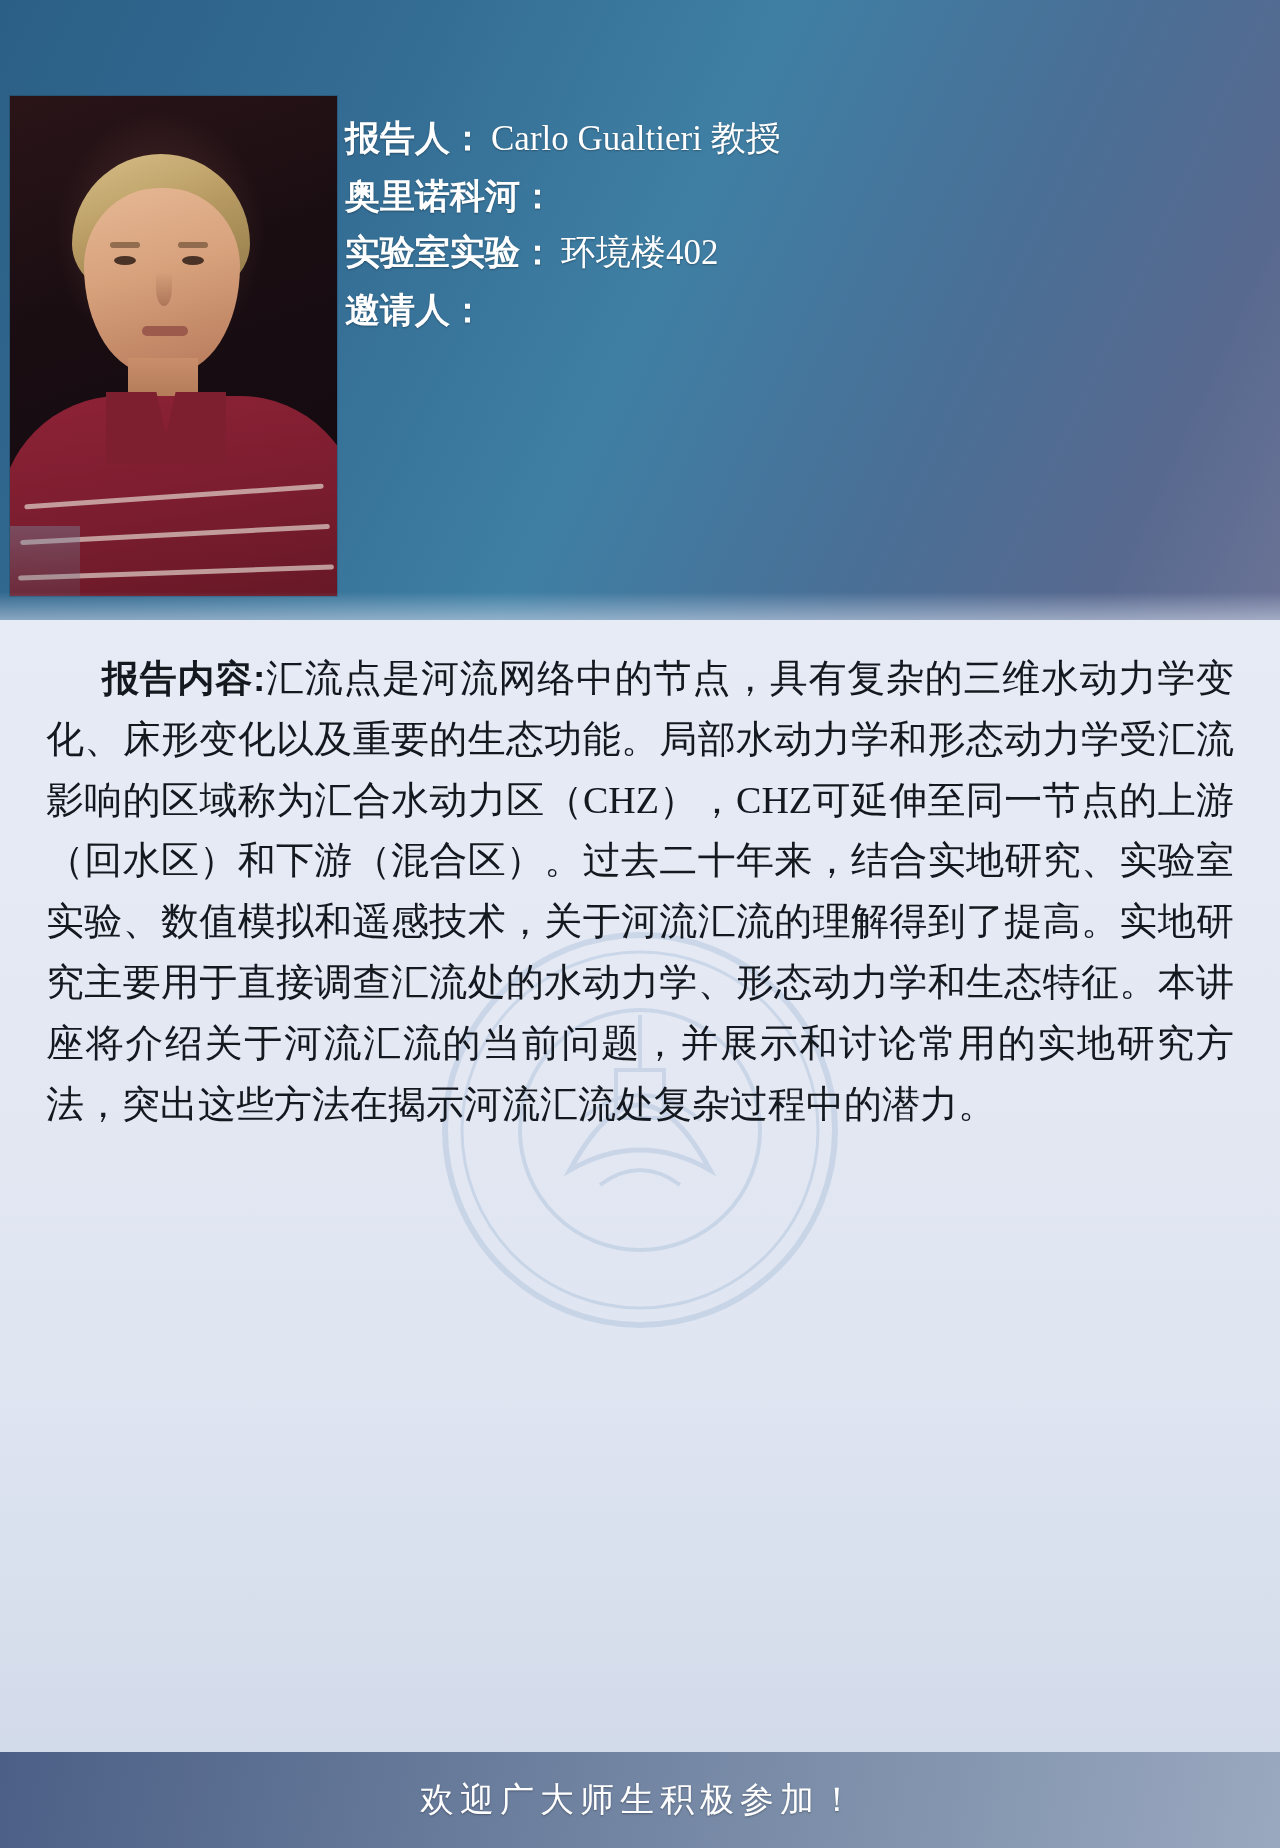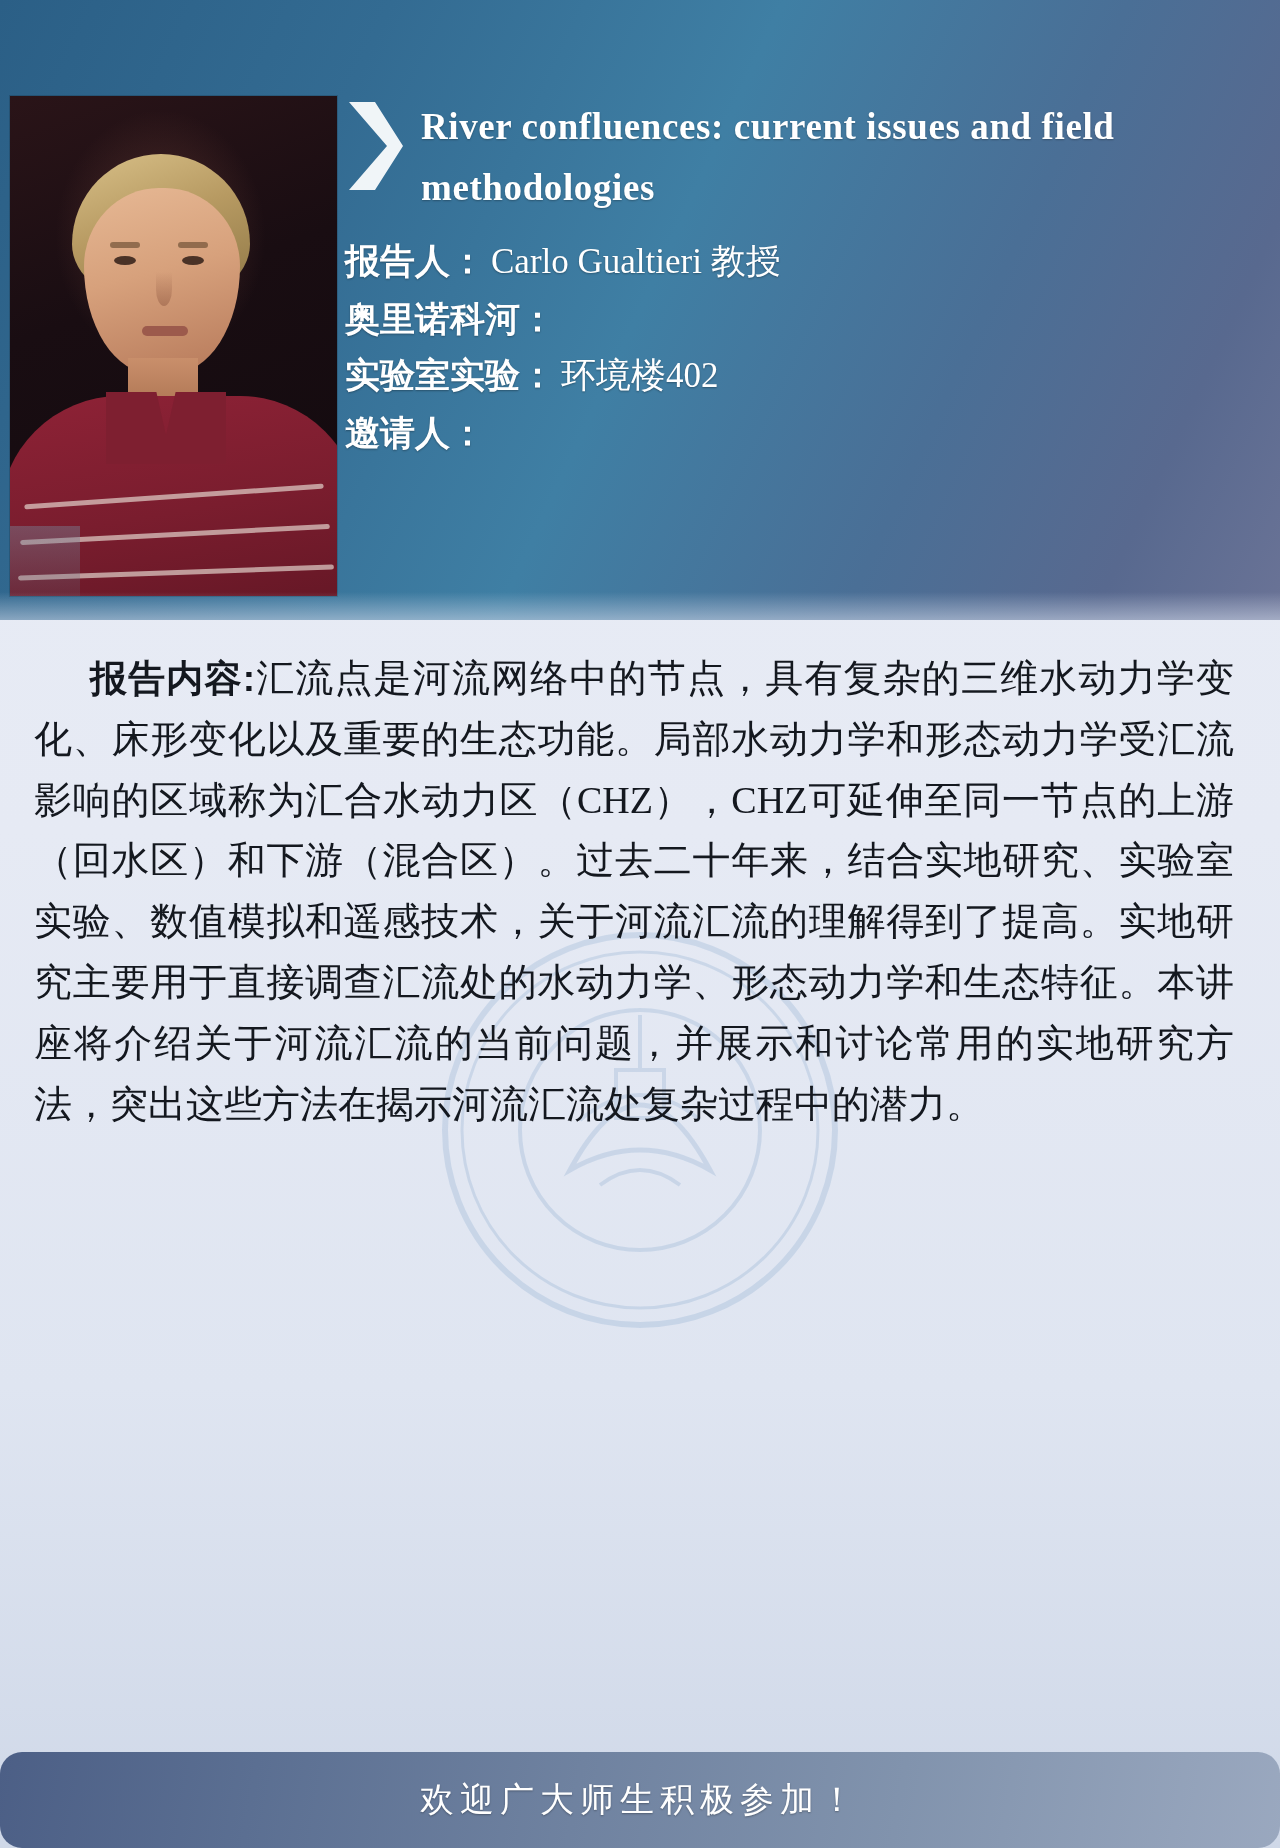--- a/index.html
+++ b/index.html
@@ -163,21 +163,21 @@
   }
   .meta-value {
     font-family: Liberation Serif, serif;
     font-weight: normal;
     padding-left: 6px;
   }
 
   
   .content {
     position: relative;
-    padding: 28px 46px 0 34px;
+    padding: 28px 46px 0 46px;
   }
   .watermark {
     position: absolute;
     left: 50%;
     top: 300px;
     transform: translateX(-50%);
     width: 420px;
     height: 420px;
     opacity: 0.16;
     pointer-events: none;
@@ -206,21 +206,20 @@
 
   
   .footer {
     position: absolute;
     left: 0; right: 0; bottom: 0;
     height: 96px;
     background: linear-gradient(100deg, #4c5f86 0%, #5b6f92 20%, #6f82a0 45%, #8193ad 70%, #9aa8bf 100%);
     display: flex;
     align-items: center;
     justify-content: center;
-    border-radius: 22px;
   }
   .footer-text {
     font-family: "Liberation Serif", serif;
     font-size: 34px;
     letter-spacing: 6px;
     color: #ffffff;
     text-shadow: 0 1px 2px rgba(0,0,0,0.3);
   }
 </style>
 </head>
@@ -244,28 +243,20 @@
       <div class="shirt"></div>
       <div class="collar"></div>
       <div class="stripe1"></div>
       <div class="stripe2"></div>
       <div class="stripe3"></div>
       <div class="wall"></div>
     </div>
 
     <div class="head-right">
 
-      <div class="title-row">
-        <div class="chevron">
-          <svg width="62" height="92" viewBox="0 0 62 92" xmlns="http://www.w3.org/2000/svg">
-            <polygon points="4,2 42,46 4,90 30,90 58,46 30,2" fill="#ffffff" opacity="0.93"></polygon>
-          </svg>
-        </div>
-        <div class="talk-title">River confluences: current issues and field methodologies</div>
-      </div>
 
       <div class="meta">
 
         <div class="meta-line">
           <span class="meta-label">报告人</span>
           <span class="meta-label">：</span>
           <span class="meta-value">Carlo Gualtieri 教授</span>
         </div>
 
         <div class="meta-line">

